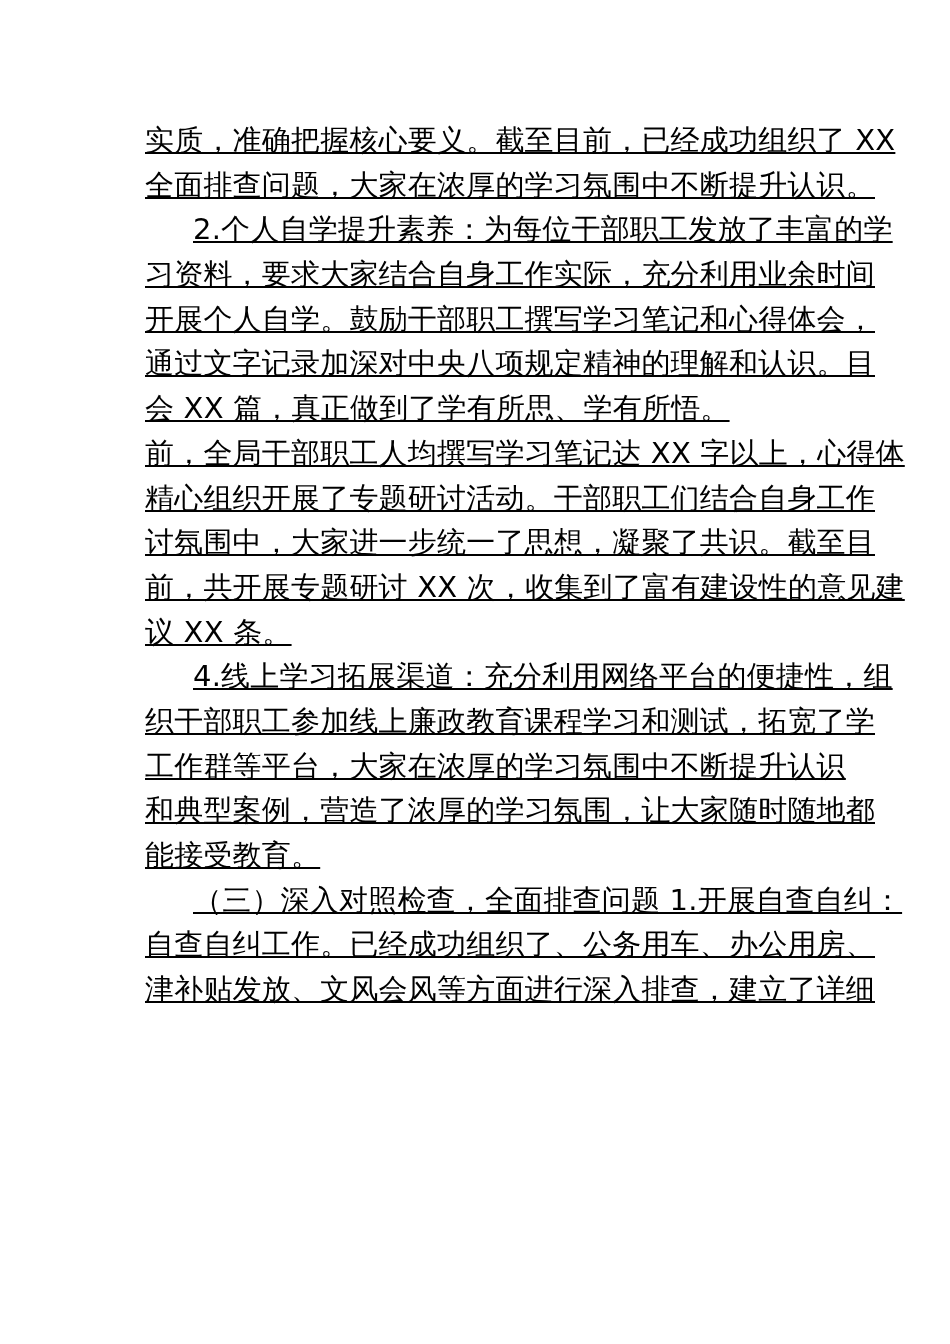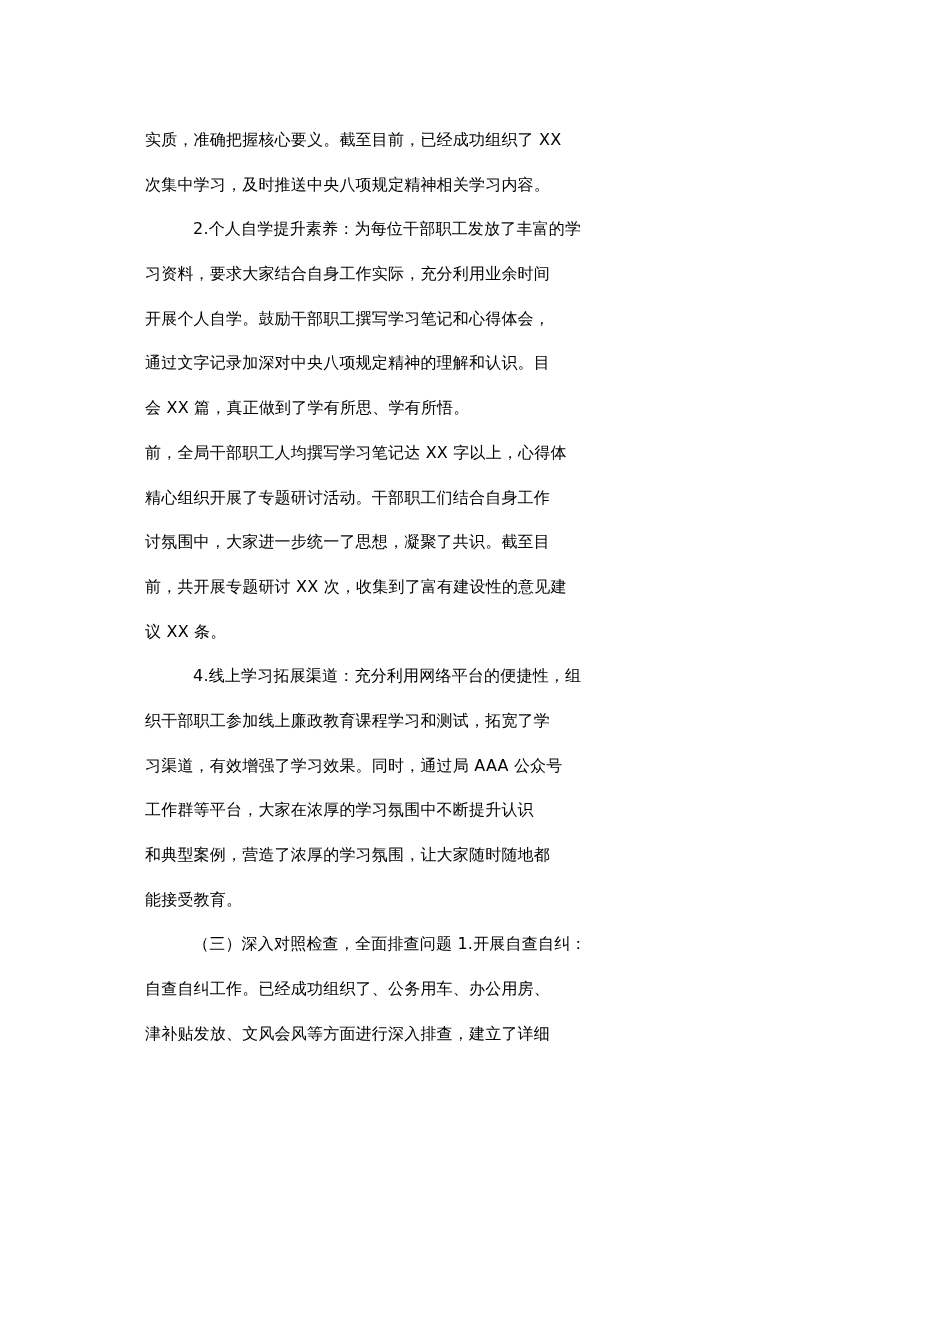--- a/index.html
+++ b/index.html
@@ -17,36 +17,37 @@
     }
     .page {
       position: absolute;
       left: 145px;
       top: 118px;
       width: 670px;
     }
     .line {
       height: 44.7px;
       line-height: 44.7px;
-      font-size: 16px;
+      font-size: 29px;
       white-space: nowrap;
       letter-spacing: 0.2px;
+      text-decoration: underline;
     }
     .indent {
       padding-left: 48px;
     }
   </style>
 </head>
 <body>
 
 <div class="page">
 
   <div>
     <div class="line">实质，准确把握核心要义。截至目前，已经成功组织了 XX</div>
-    <div class="line">次集中学习，及时推送中央八项规定精神相关学习内容。</div>
+    <div class="line">全面排查问题，大家在浓厚的学习氛围中不断提升认识。</div>
   </div>
 
   <div>
     <div class="line indent">2.个人自学提升素养：为每位干部职工发放了丰富的学</div>
     <div class="line">习资料，要求大家结合自身工作实际，充分利用业余时间</div>
     <div class="line">开展个人自学。鼓励干部职工撰写学习笔记和心得体会，</div>
     <div class="line">通过文字记录加深对中央八项规定精神的理解和认识。目</div>
     <div class="line">会 XX 篇，真正做到了学有所思、学有所悟。</div>
     <div class="line">前，全局干部职工人均撰写学习笔记达 XX 字以上，心得体</div>
   </div>
@@ -54,21 +55,20 @@
   <div>
     <div class="line">精心组织开展了专题研讨活动。干部职工们结合自身工作</div>
     <div class="line">讨氛围中，大家进一步统一了思想，凝聚了共识。截至目</div>
     <div class="line">前，共开展专题研讨 XX 次，收集到了富有建设性的意见建</div>
     <div class="line">议 XX 条。</div>
   </div>
 
   <div>
     <div class="line indent">4.线上学习拓展渠道：充分利用网络平台的便捷性，组</div>
     <div class="line">织干部职工参加线上廉政教育课程学习和测试，拓宽了学</div>
-    <div class="line">习渠道，有效增强了学习效果。同时，通过局 AAA 公众号</div>
     <div class="line">工作群等平台，大家在浓厚的学习氛围中不断提升认识</div>
     <div class="line">和典型案例，营造了浓厚的学习氛围，让大家随时随地都</div>
     <div class="line">能接受教育。</div>
   </div>
 
   <div>
     <div class="line indent">（三）深入对照检查，全面排查问题 1.开展自查自纠：</div>
     <div class="line">自查自纠工作。已经成功组织了、公务用车、办公用房、</div>
     <div class="line">津补贴发放、文风会风等方面进行深入排查，建立了详细</div>
   </div>

